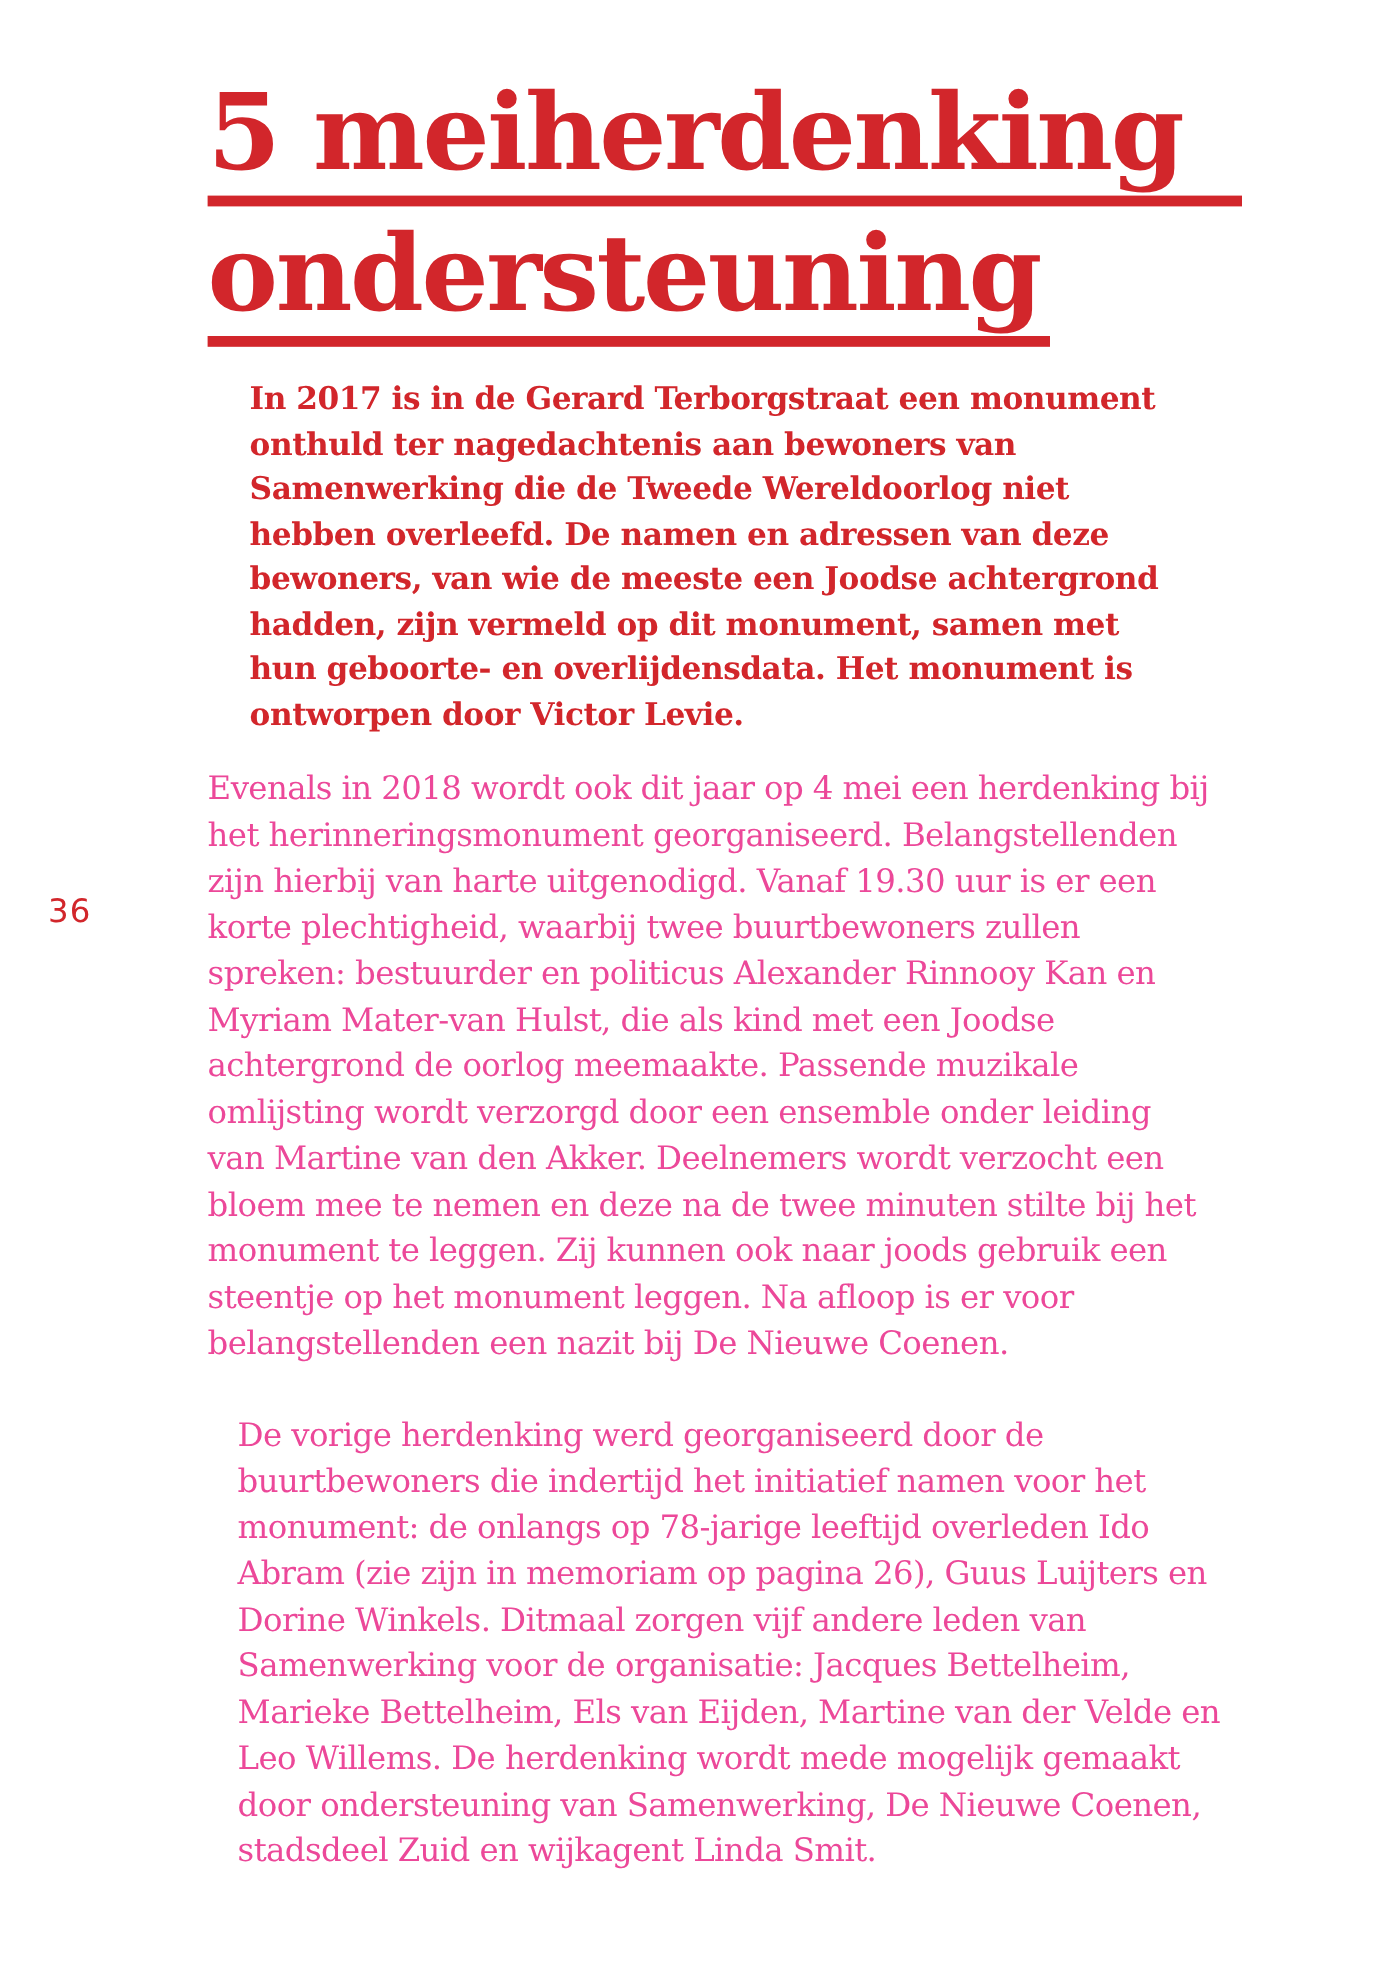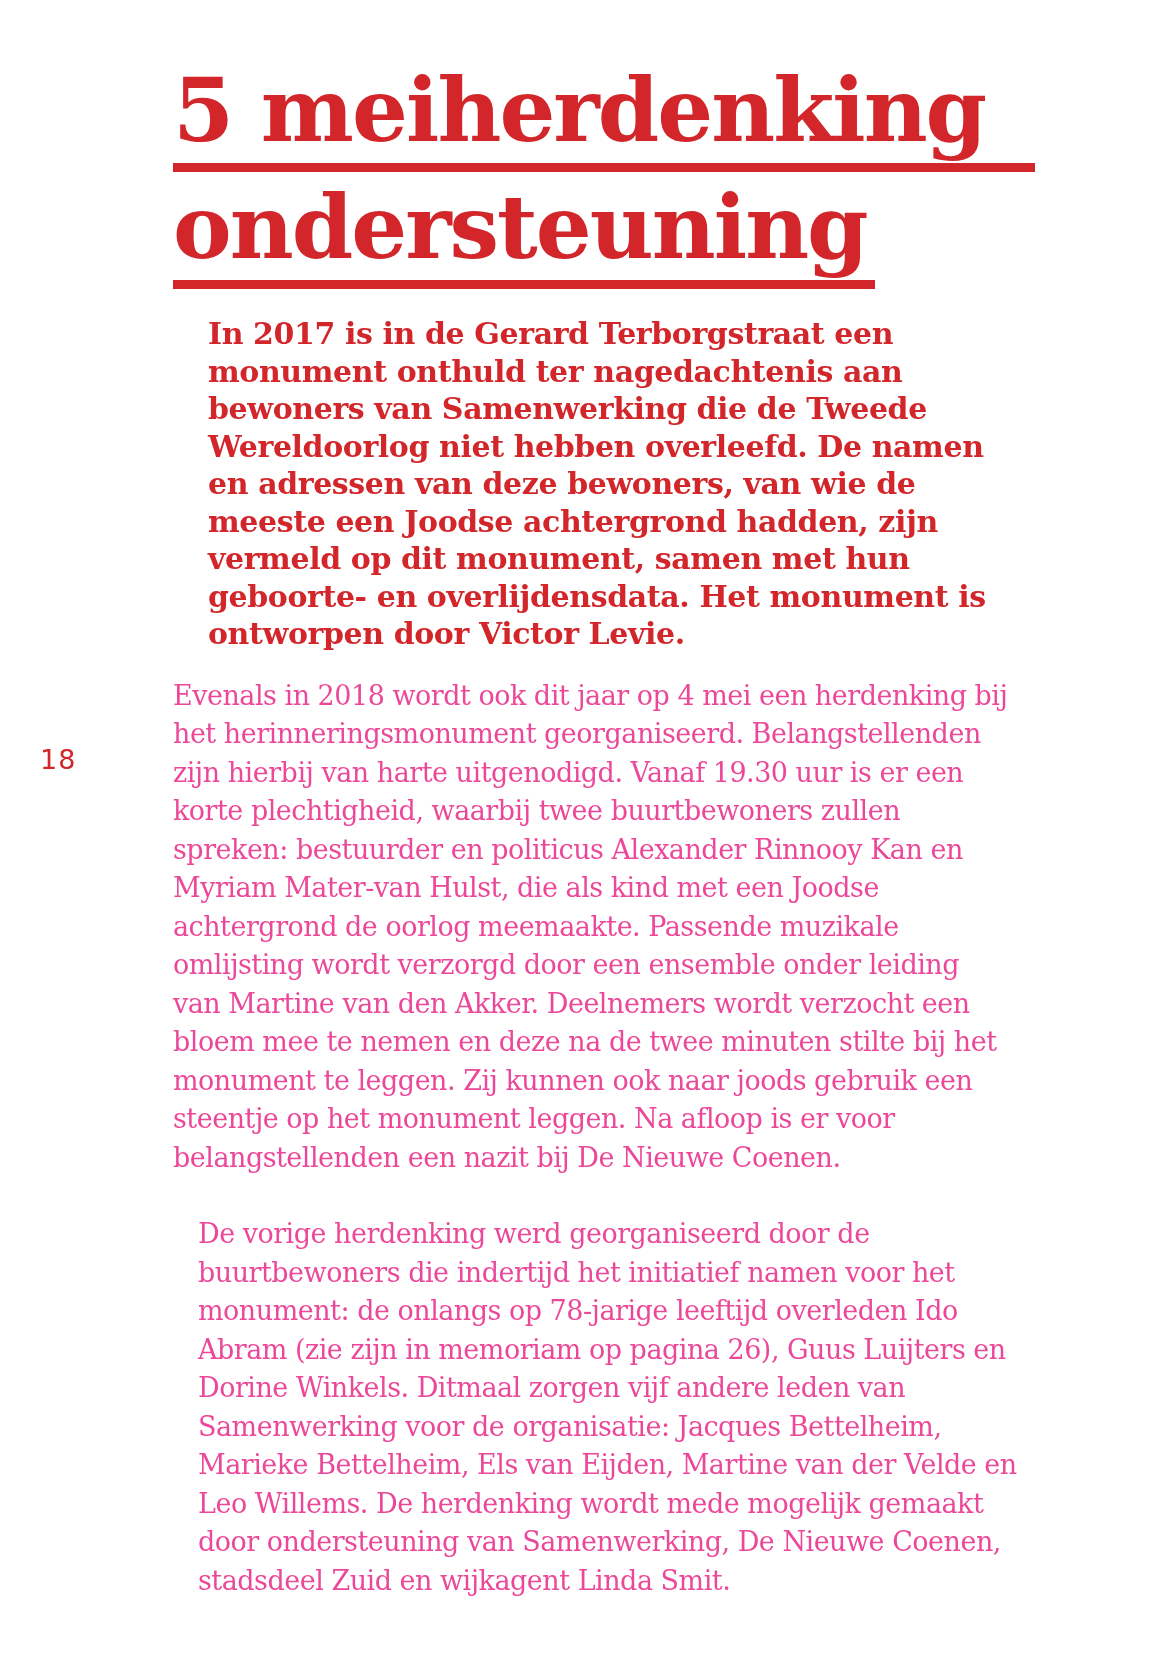--- a/index.html
+++ b/index.html
@@ -54,42 +54,42 @@
   }
   .title-line.second {
     padding-right: 8px;
   }
   .intro {
     margin: 26px 0 0 35px;
     width: 782px;
     color: #d2262b;
     font-family: "DejaVu Serif", serif;
     font-weight: bold;
-    font-size: 30px;
+    font-size: 26px;
     line-height: 37.5px;
     letter-spacing: -0.4px;
   }
   .body-para {
     margin: 0;
     width: 835px;
     color: #ec4899;
     font-family: "DejaVu Serif", serif;
     font-size: 27px;
     line-height: 38.5px;
     letter-spacing: -0.5px;
   }
   .body-para.p1 { margin-top: 24px; }
   .body-para.p2 { margin-top: 38px; margin-left: 25px; }
 </style>
 </head>
 <body>
 
 <div class="page">
 
-  <div class="page-number">18</div>
+  <div class="page-number">36</div>
 
   <div class="content">
 
     <h1 class="title">
       <span class="title-line first">5 meiherdenking</span>
       <span class="title-line second">ondersteuning</span>
     </h1>
 
     <p class="intro">In 2017 is in de Gerard Terborgstraat een monument onthuld ter nagedachtenis aan bewoners van Samenwerking die de Tweede Wereldoorlog niet hebben overleefd. De namen en adressen van deze bewoners, van wie de meeste een Joodse achtergrond hadden, zijn vermeld op dit monument, samen met hun geboorte- en overlijdensdata. Het monument is ontworpen door Victor Levie.</p>
 

